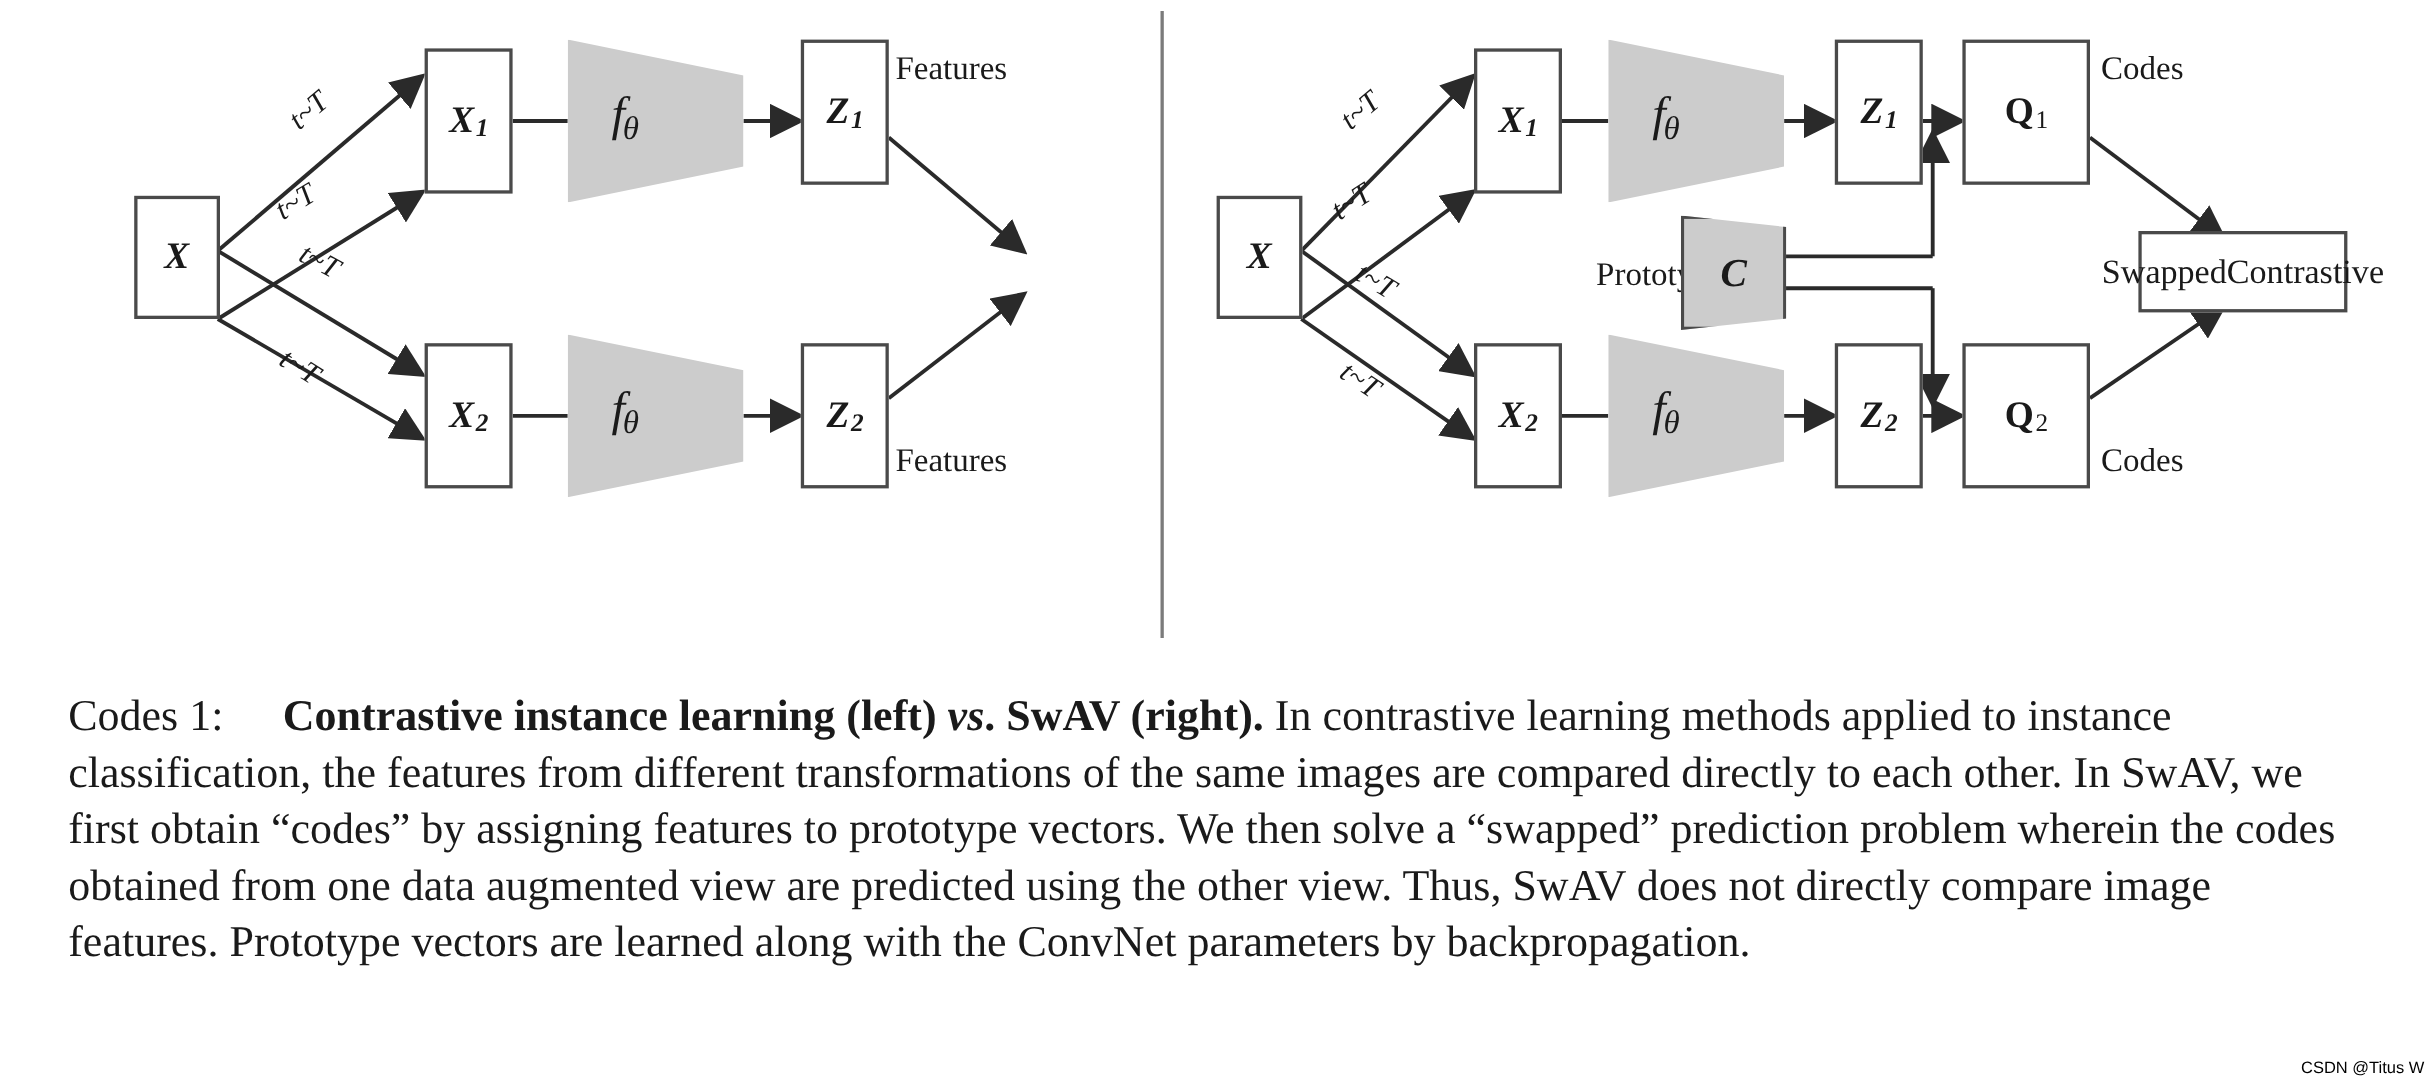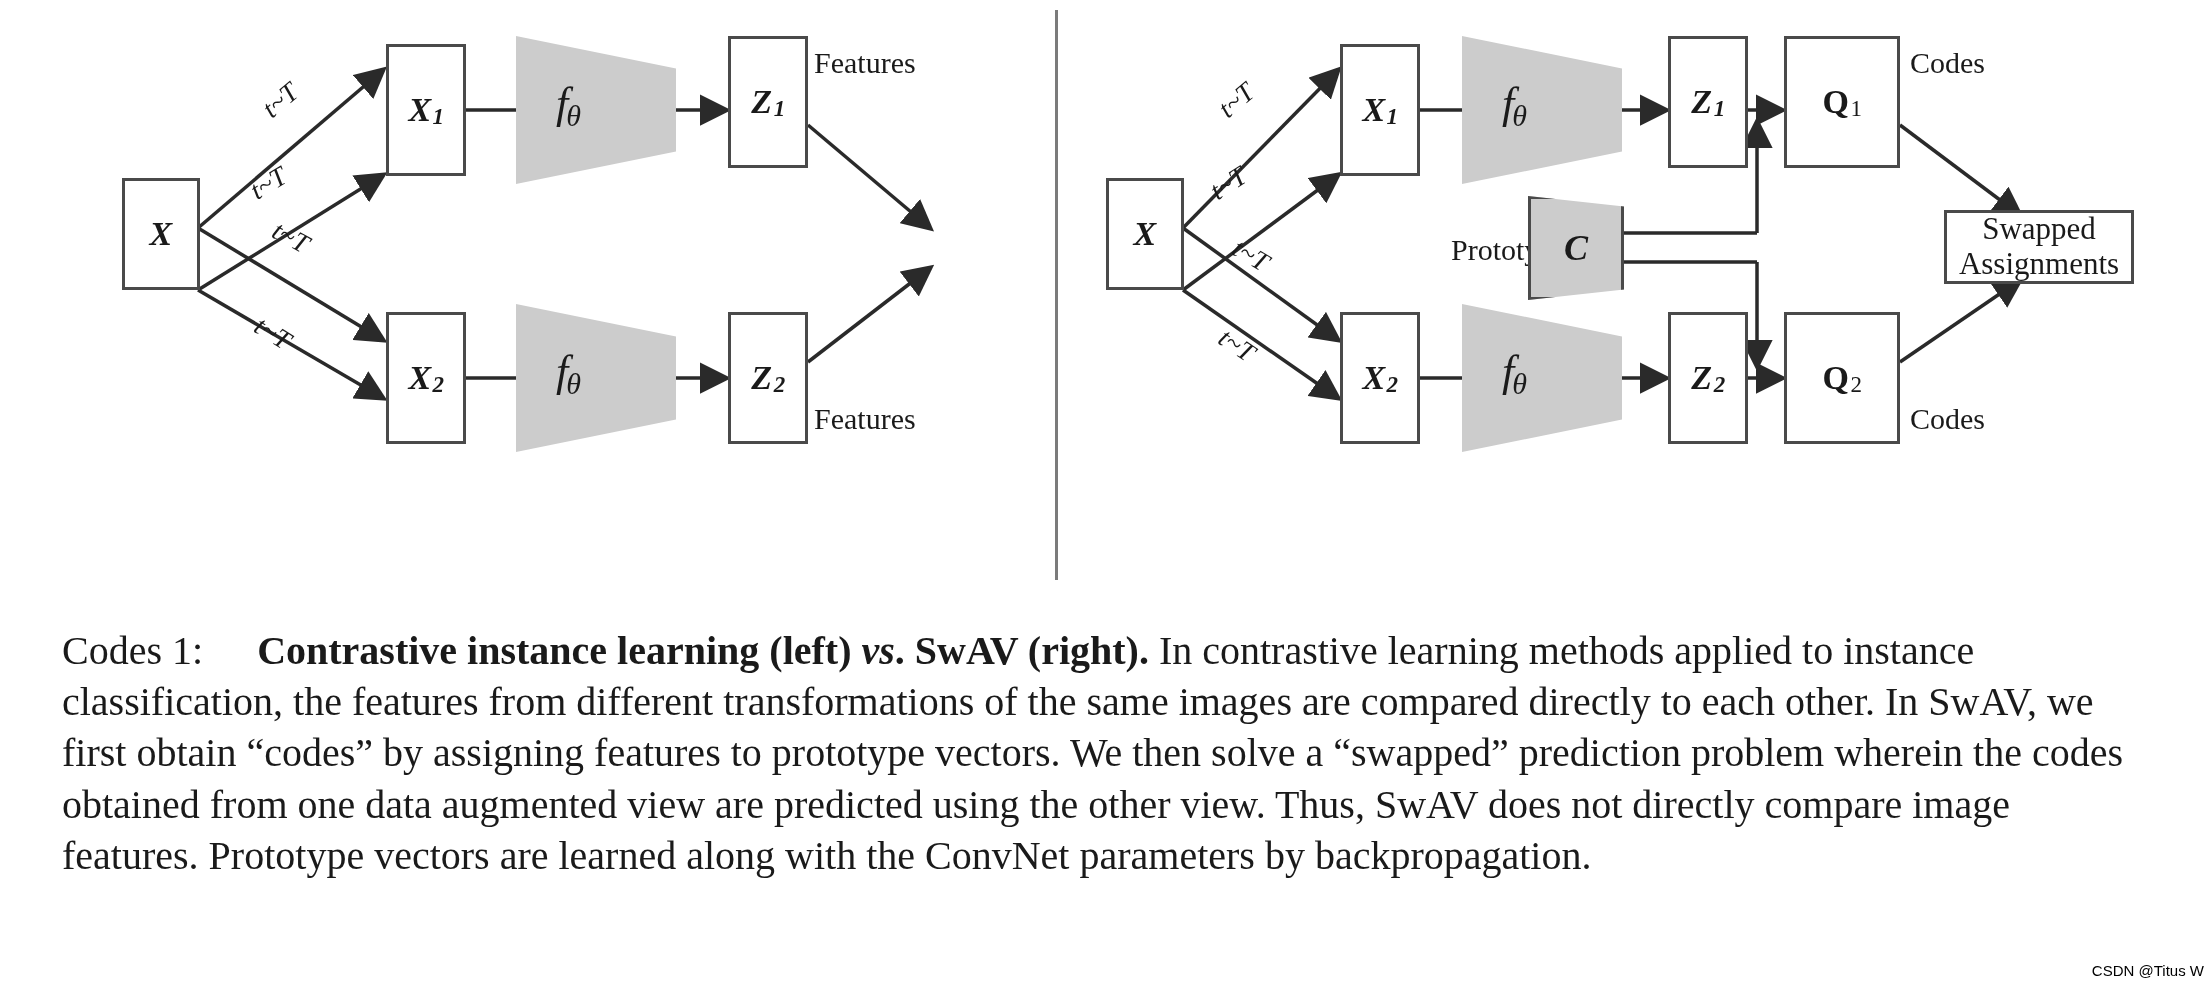--- a/index.html
+++ b/index.html
@@ -312,23 +312,23 @@
     <div class="plabel" style="left:1910px; top:46px;">Codes</div>
     <div class="plabel" style="left:1910px; top:402px;">Codes</div>
 
     <div class="plabel" style="left:1451px; top:233px;">Prototypes</div>
 
     <div class="proto-box" style="left:1528px; top:196px; width:96px; height:104px;
          clip-path: polygon(0% 0%, 100% 10%, 100% 90%, 0% 100%);">
       <span>C</span>
     </div>
 
-    <div class="boxlabel" style="left:1944px; top:210px; width:190px; height:74px; flex-direction:column;">
+    <div class="boxlabel" style="left:1944px; top:210px; width:190px; height:74px; flex-direction:row;">
       <span>Swapped</span>
-      <span>Assignments</span>
+      <span>Contrastive</span>
     </div>
 
     <div class="edgelabel" style="left:1218px; top:85px; transform:rotate(-40deg);">t~T</div>
     <div class="edgelabel" style="left:1210px; top:168px; transform:rotate(-33deg);">t~T</div>
     <div class="edgelabel" style="left:1232px; top:240px; transform:rotate(31deg);">t~T</div>
     <div class="edgelabel" style="left:1218px; top:330px; transform:rotate(34deg);">t~T</div>
 
   </div>
 
   <div id="caption">

